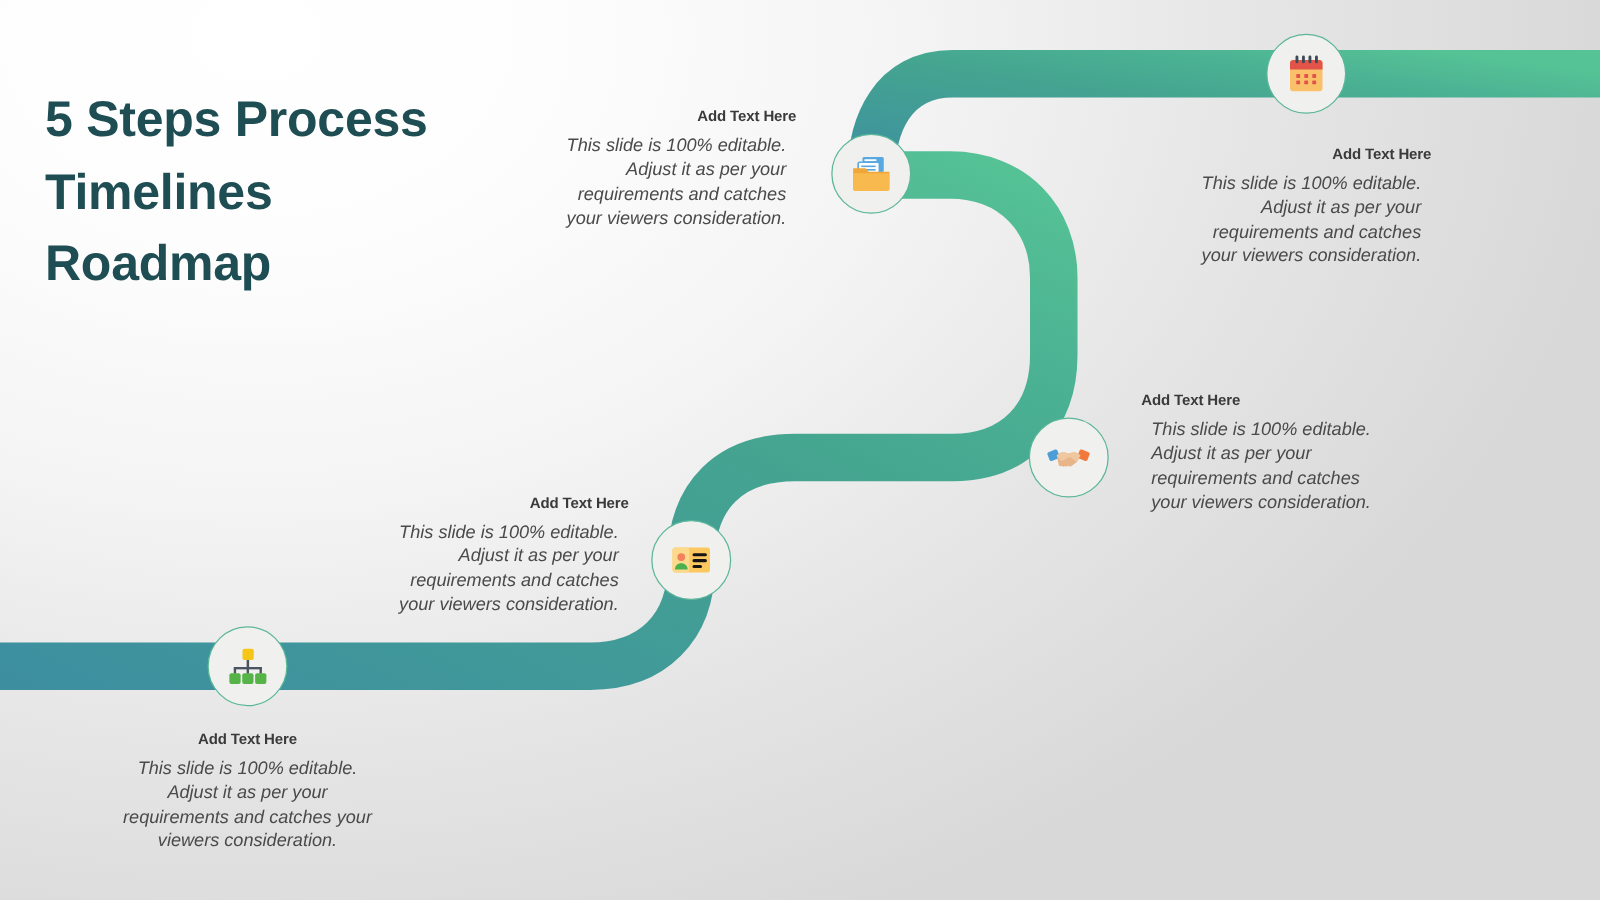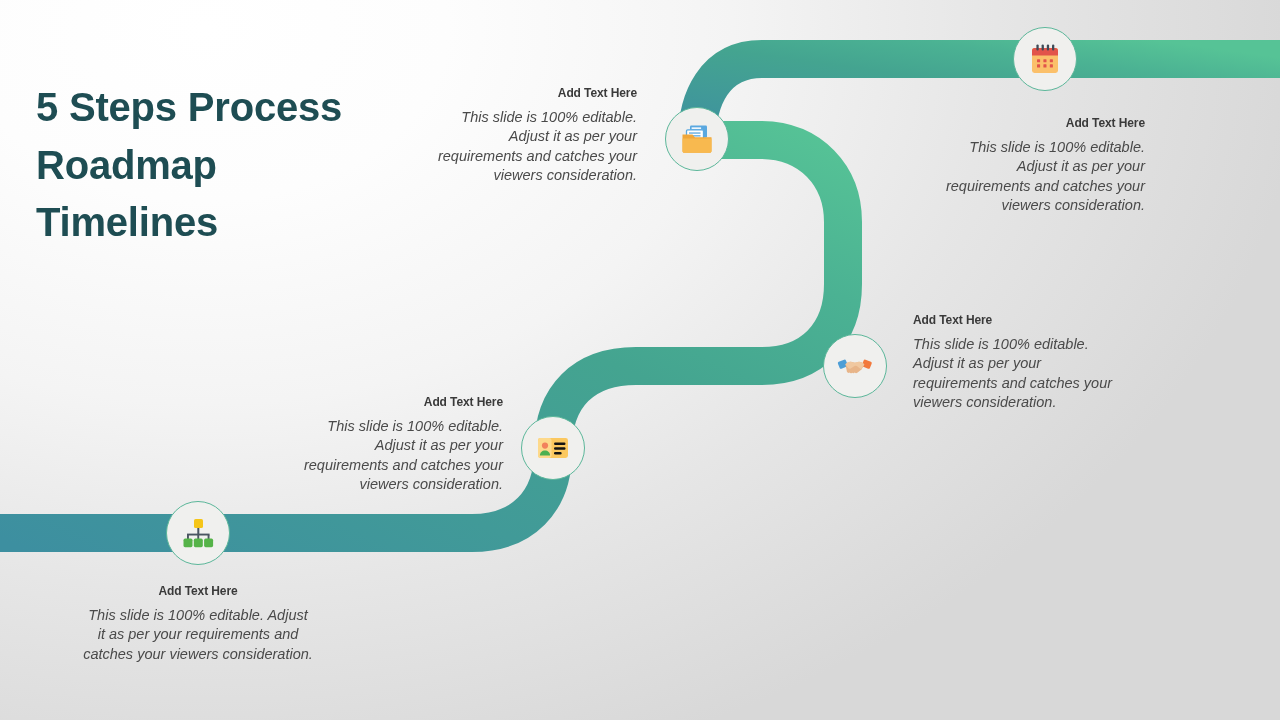--- a/index.html
+++ b/index.html
@@ -28,21 +28,21 @@
     left: 0;
     top: 0;
     width: 1280px;
     height: 720px;
   }
 
   
   #page-title {
     position: absolute;
     left: 36px;
-    top: 79px;
+    top: 68px;
     width: 420px;
     font-size: 40px;
     font-weight: bold;
     line-height: 1.44;
     color: #1e4d53;
     letter-spacing: -0.2px;
   }
 
   
   .marker {
@@ -70,21 +70,21 @@
     font-weight: bold;
     color: #3a3a3a;
     margin: 0 0 8px 0;
     letter-spacing: -0.1px;
   }
   .block .body {
     font-size: 14.5px;
     font-style: italic;
     color: #4a4a4a;
     line-height: 1.33;
-    margin: 0;
+    margin: 8px;
   }
   .align-right { text-align: right; }
   .align-left  { text-align: left; }
   .align-center{ text-align: center; }
 </style>
 </head>
 <body>
 
 <div id="slide">
 
@@ -144,22 +144,22 @@
 
     <path d="
         M 697,140
         C 697,100 714,59 762,59
         L 1292,59
         " fill="none" stroke="url(#ribbonGrad)" stroke-width="38" stroke-linecap="butt"></path>
   </svg>
 
   <div id="page-title">
     <div>5 Steps Process</div>
+    <div>Timelines</div>
     <div>Roadmap</div>
-    <div>Timelines</div>
   </div>
 
   <div class="marker" style="left:166px; top:501px;">
     <span>
       <svg width="34" height="34" viewBox="0 0 34 34">
         <rect x="13" y="3" width="9" height="9" rx="1.6" fill="#f5c518"></rect>
         <rect x="16.3" y="12" width="2" height="7" fill="#4a5561"></rect>
         <rect x="6" y="17.6" width="22.6" height="1.9" fill="#4a5561"></rect>
         <rect x="6" y="19" width="1.9" height="4" fill="#4a5561"></rect>
         <rect x="16.3" y="19" width="1.9" height="4" fill="#4a5561"></rect>

